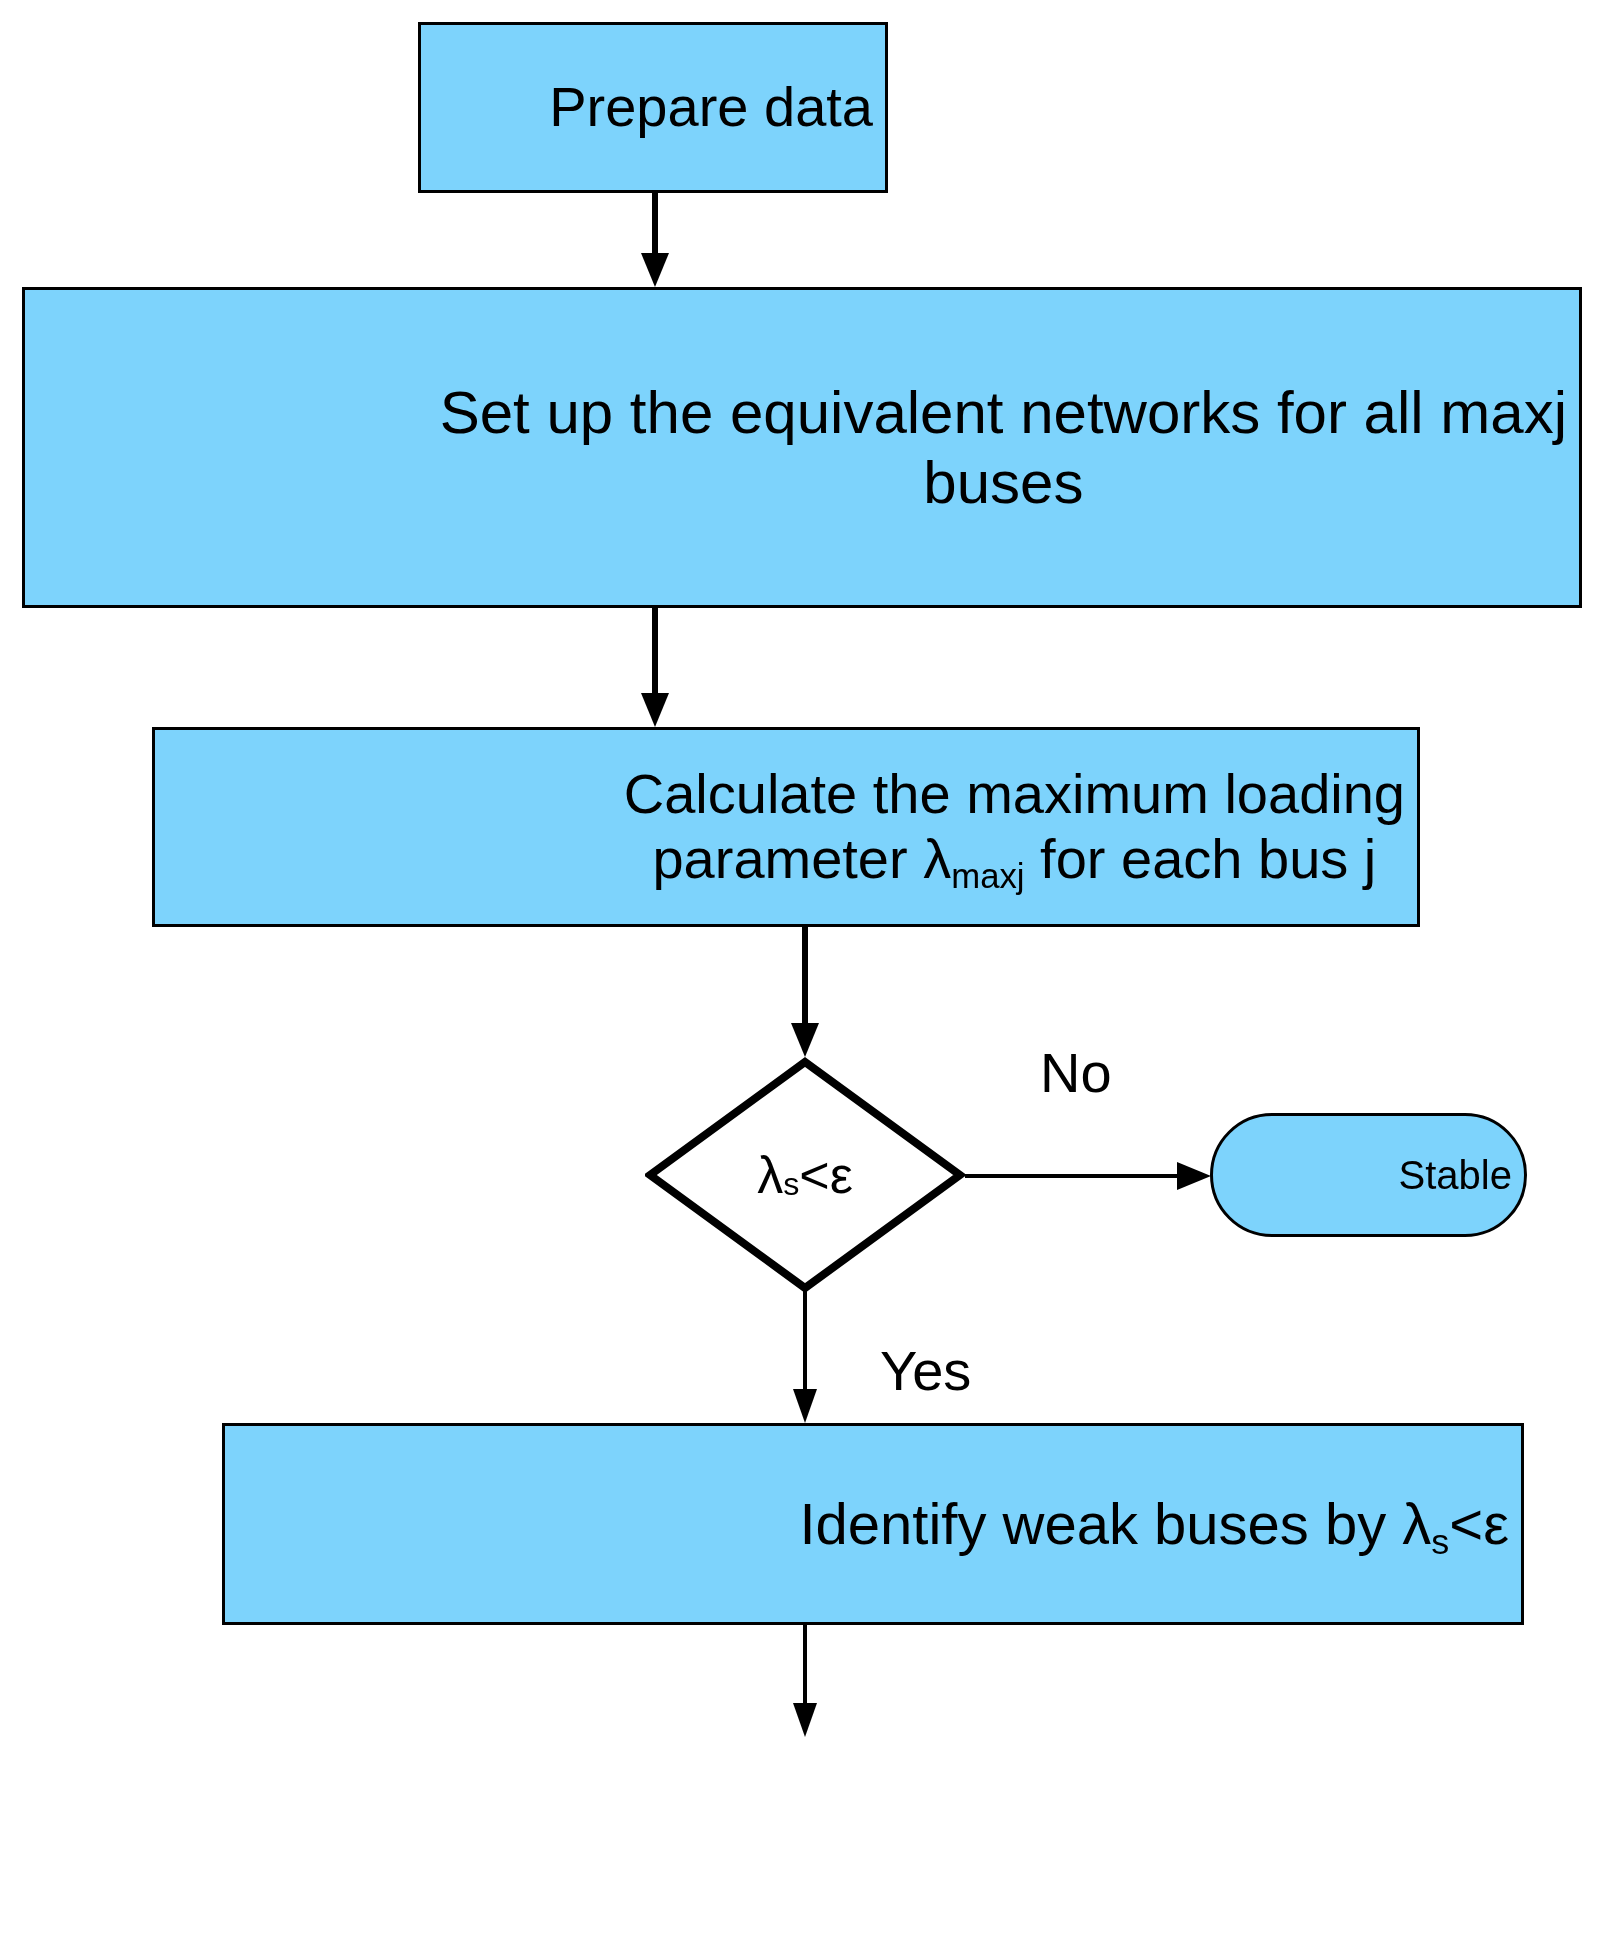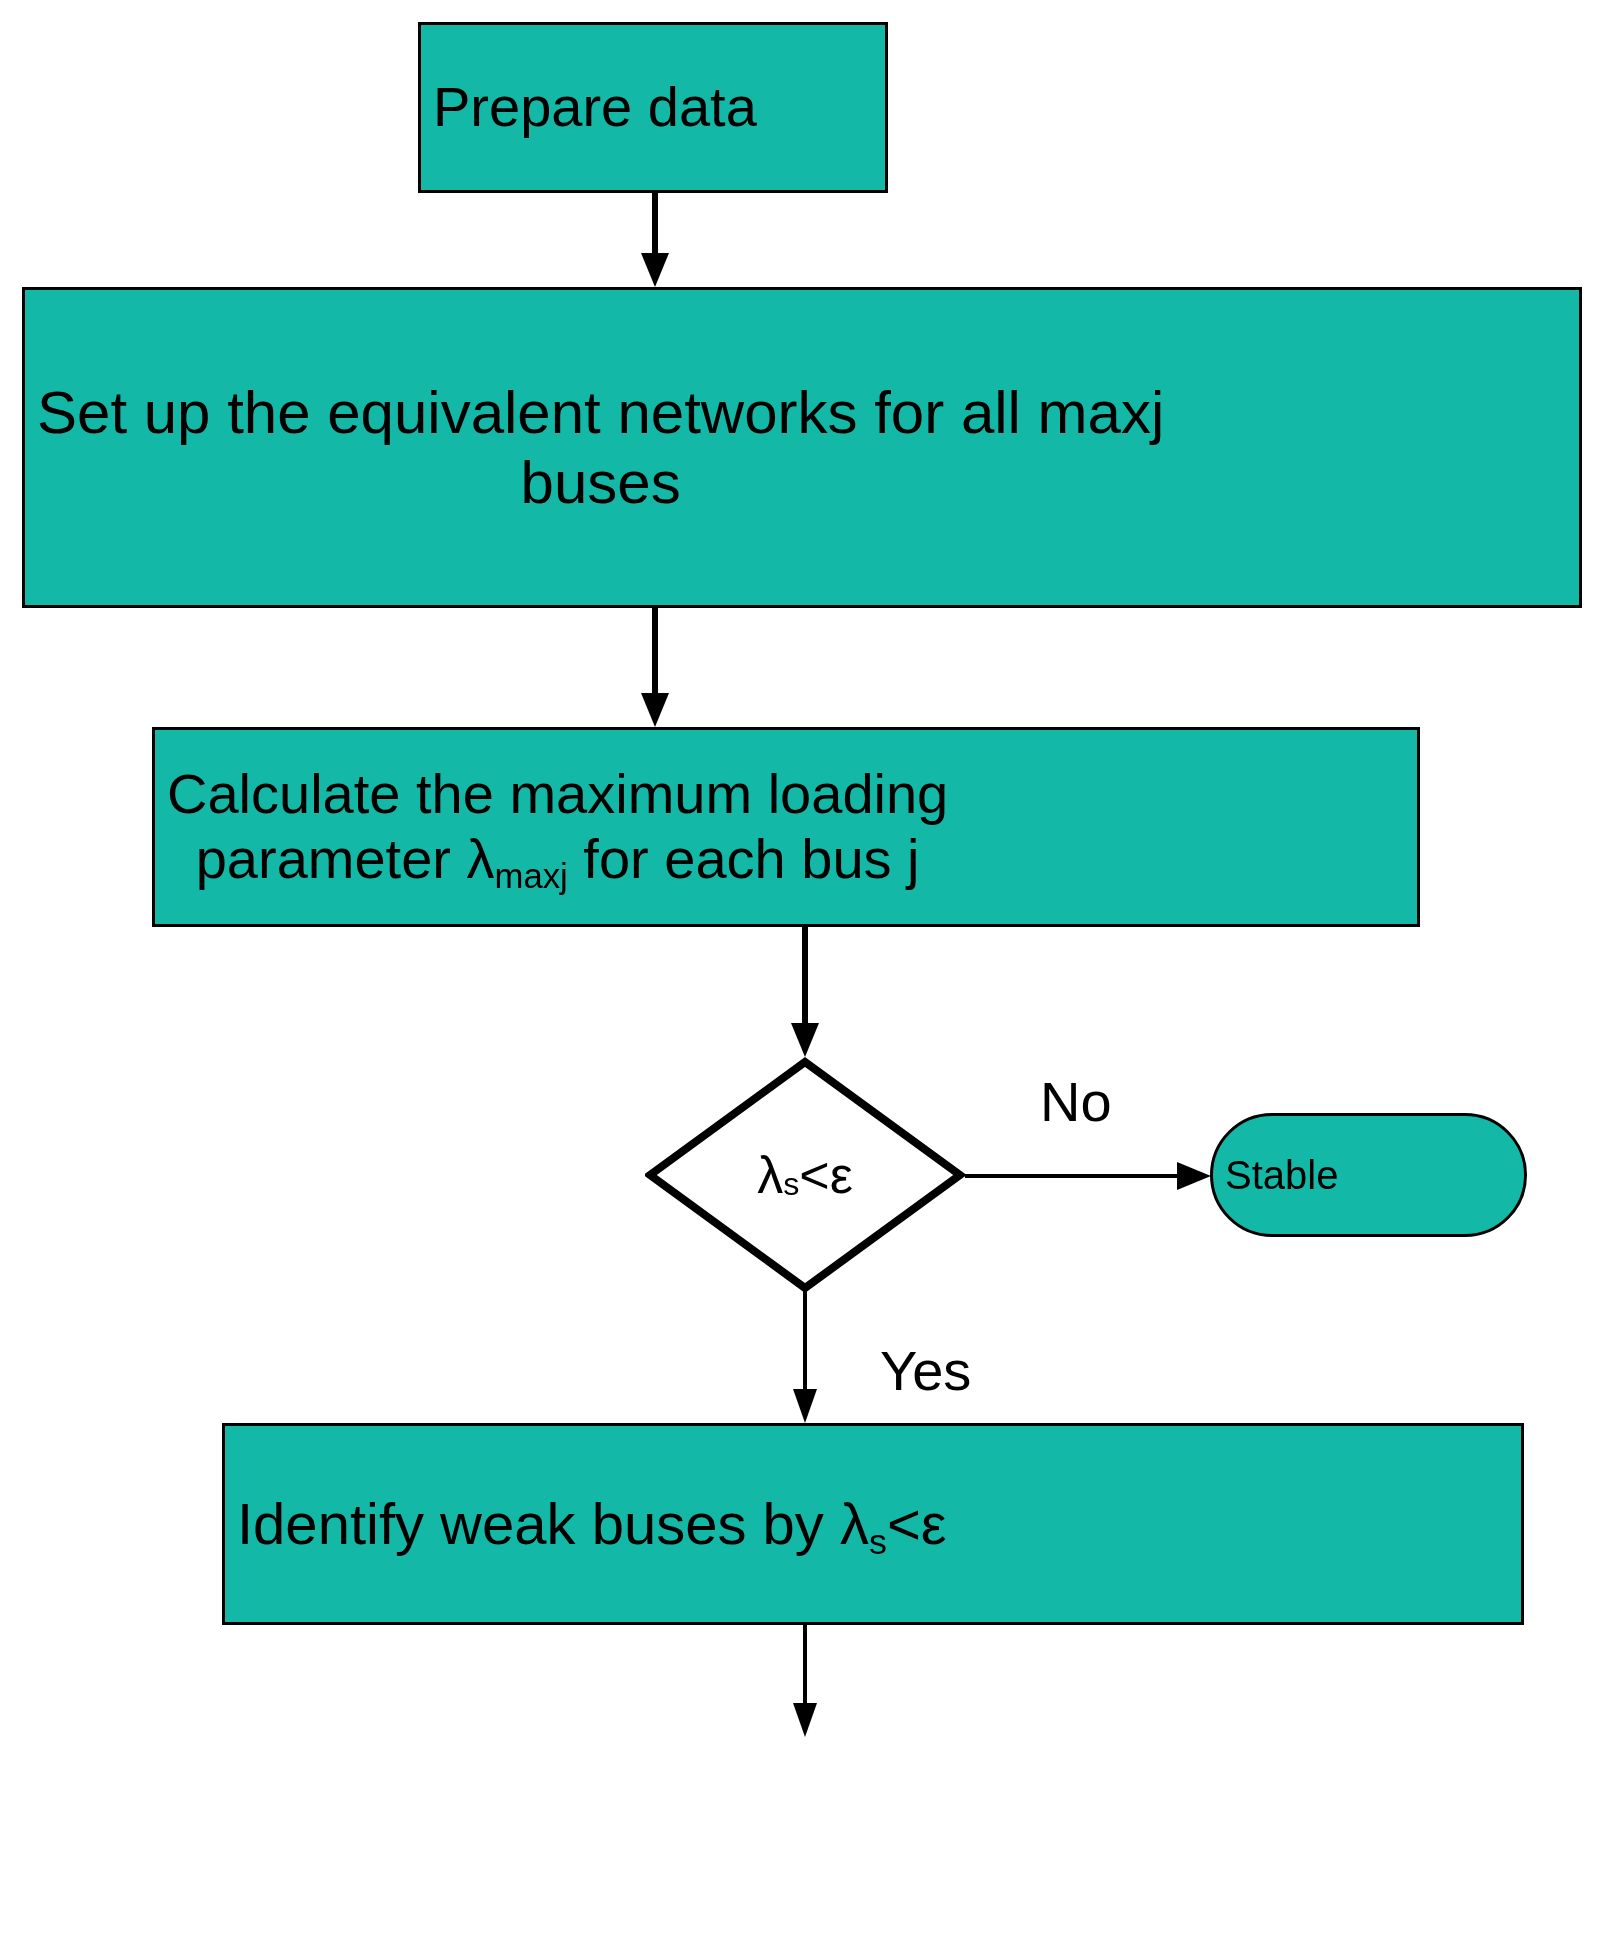--- a/index.html
+++ b/index.html
@@ -14,23 +14,23 @@
     background: #ffffff;
     overflow: hidden;
     font-family: "Liberation Sans", sans-serif;
     color: #000000;
   }
   .node {
     position: absolute;
     box-sizing: border-box;
     display: flex;
     align-items: center;
-    justify-content: flex-start;
+    justify-content: flex-end;
     text-align: center;
-    background: #14b8a6;
+    background: #7dd3fc;
     color: #000000;
     line-height: 1.16;
   }
   .rect {
     border: 3px solid #000000;
   }
   .capsule {
     border: 3px solid #000000;
     border-radius: 64px;
   }
@@ -121,21 +121,21 @@
     <svg width="320" height="236" viewBox="0 0 320 236">
       <polygon points="160,5 315,118 160,231 5,118" fill="#ffffff" stroke="#000000" stroke-width="8"></polygon>
     </svg>
     <div class="diamond-label">
         <span>λ</span>
         <sub>s</sub>
         <span>&lt;ε</span>
       </div>
   </div>
 
-  <div class="edge-label" style="left:1040px; top:1069px; font-size:56px;">No</div>
+  <div class="edge-label" style="left:1040px; top:1040px; font-size:56px;">No</div>
 
   <div class="connector" style="left:965px; top:1153px; width:248px; height:46px;">
     <svg width="248" height="46" viewBox="0 0 248 46">
       <line x1="0" y1="23" x2="222" y2="23" stroke="#000" stroke-width="4"></line>
       <polygon points="246,23 212,9 212,37" fill="#000"></polygon>
     </svg>
   </div>
 
   <div class="node capsule" id="n-stable" style="left:1210px; top:1113px; width:317px; height:124px; font-size:40px;">
     <span class="node-text">Stable</span>

